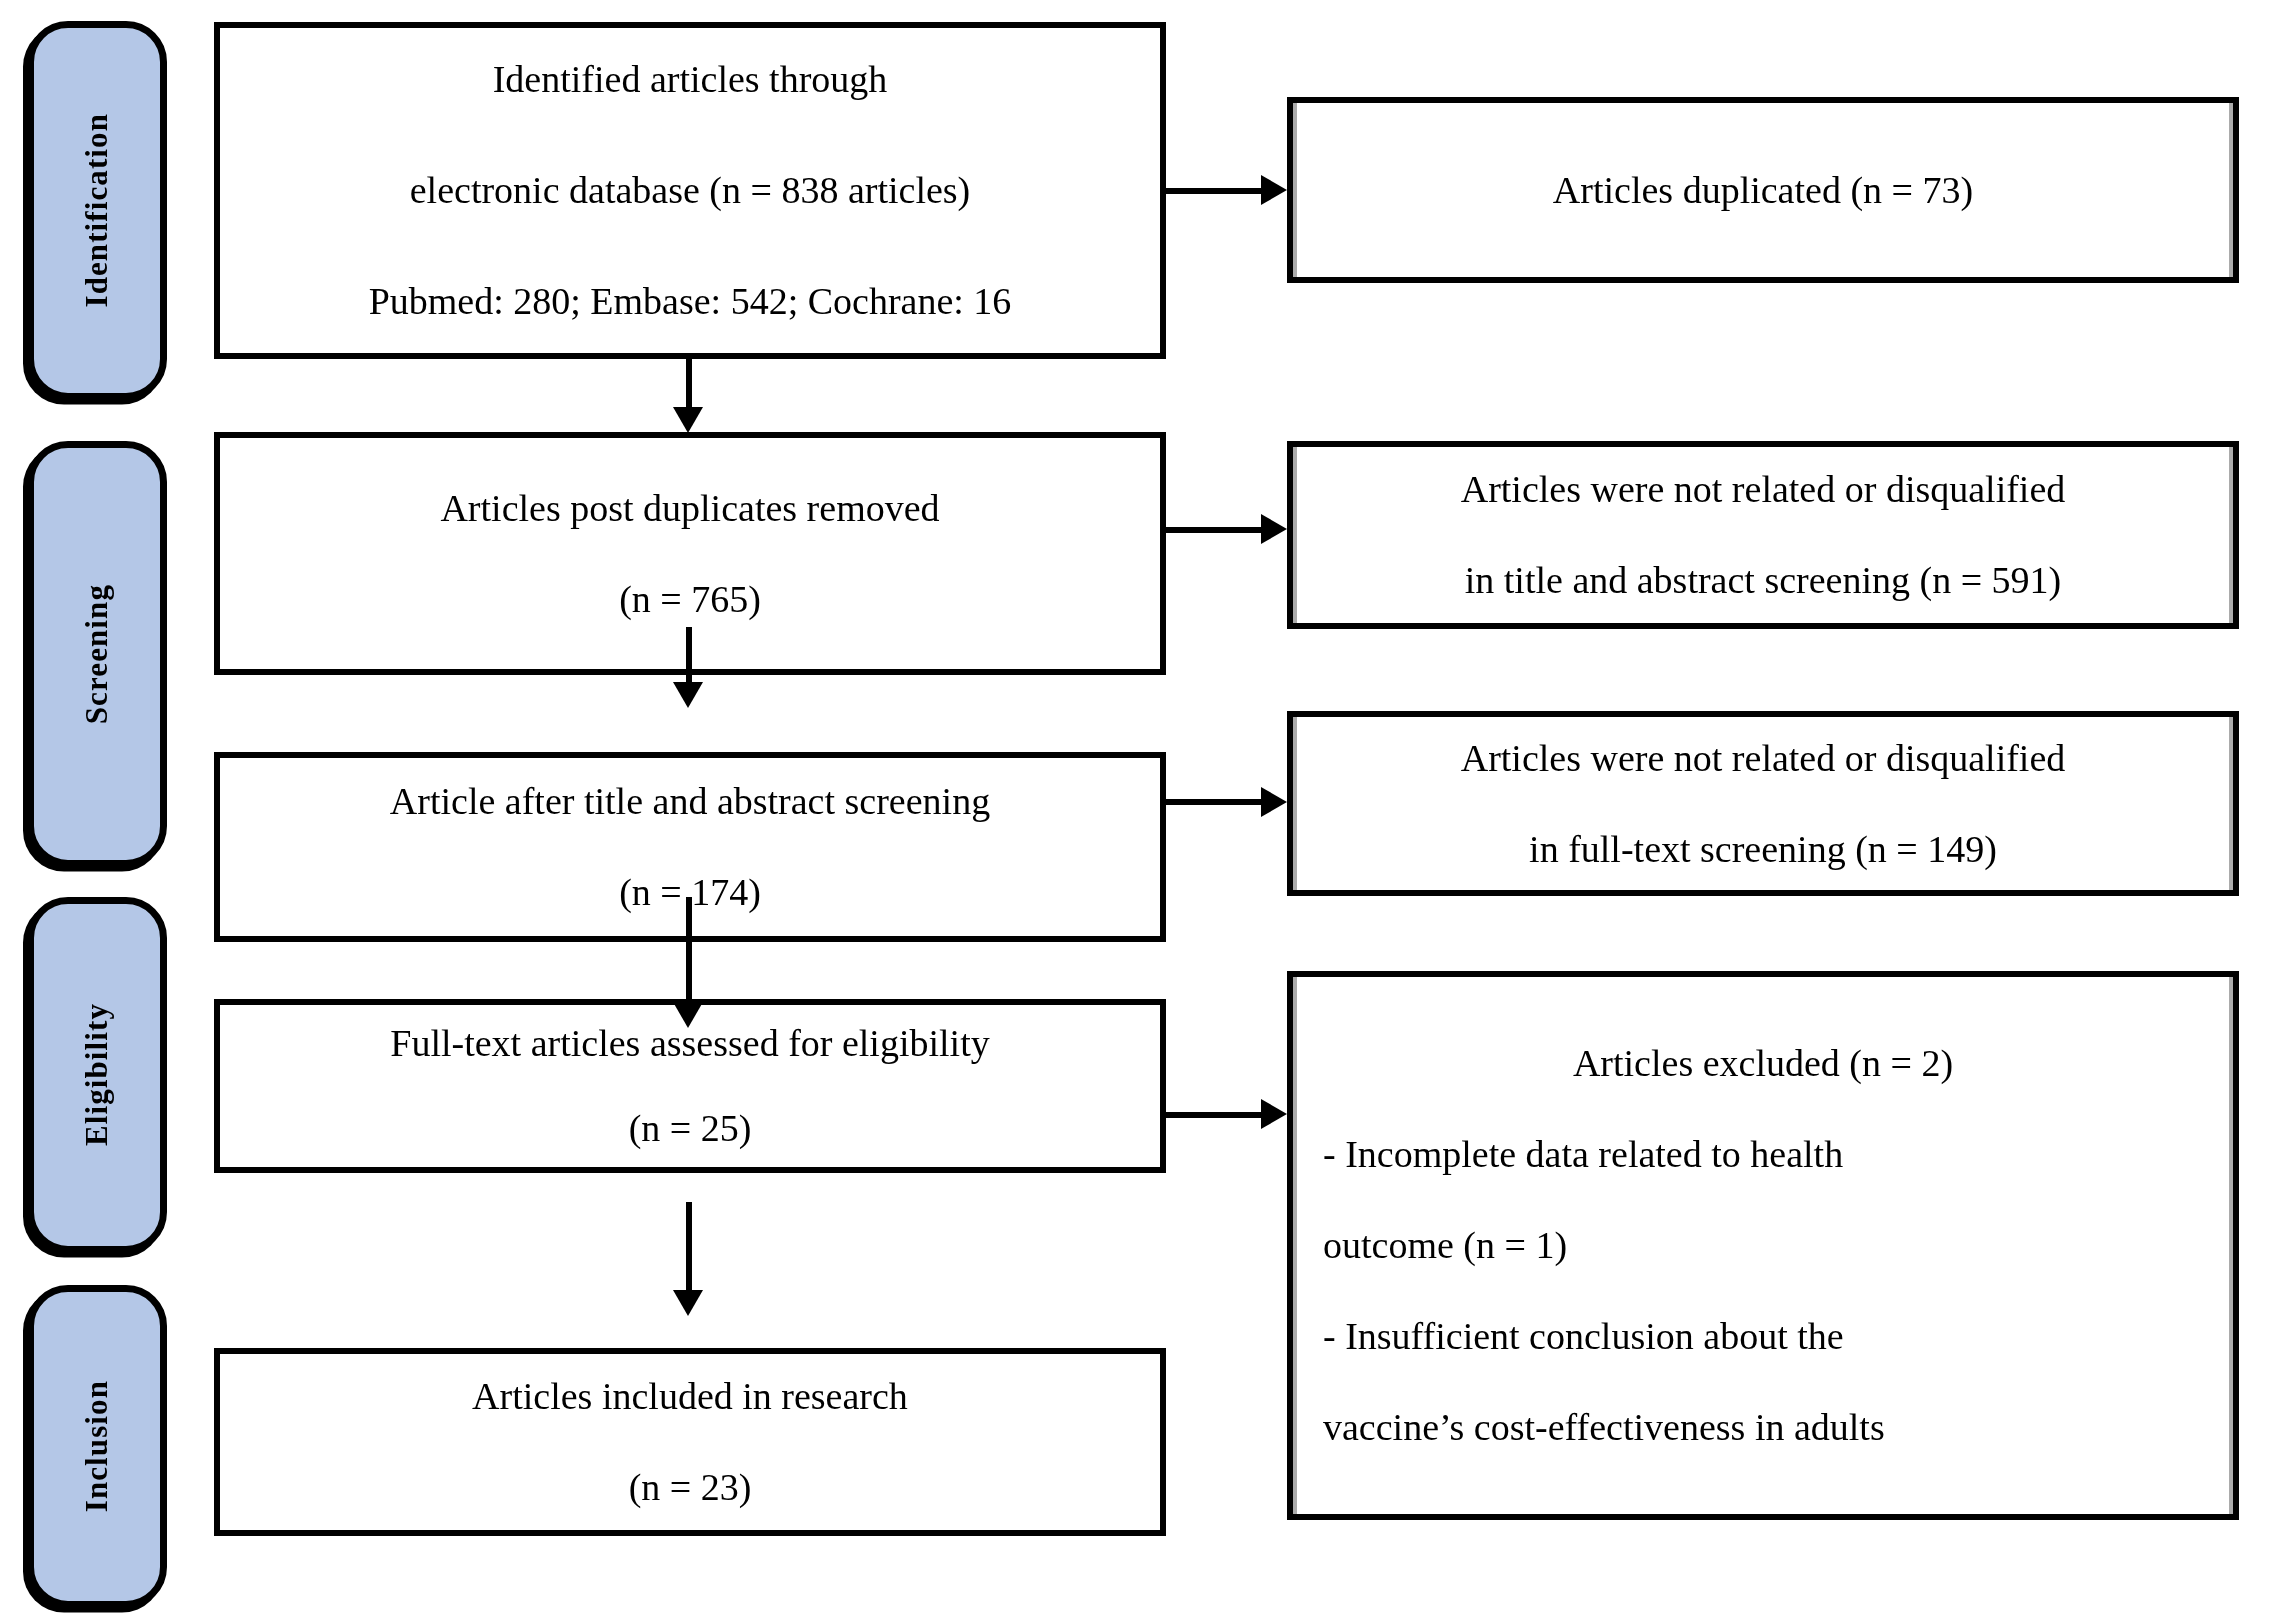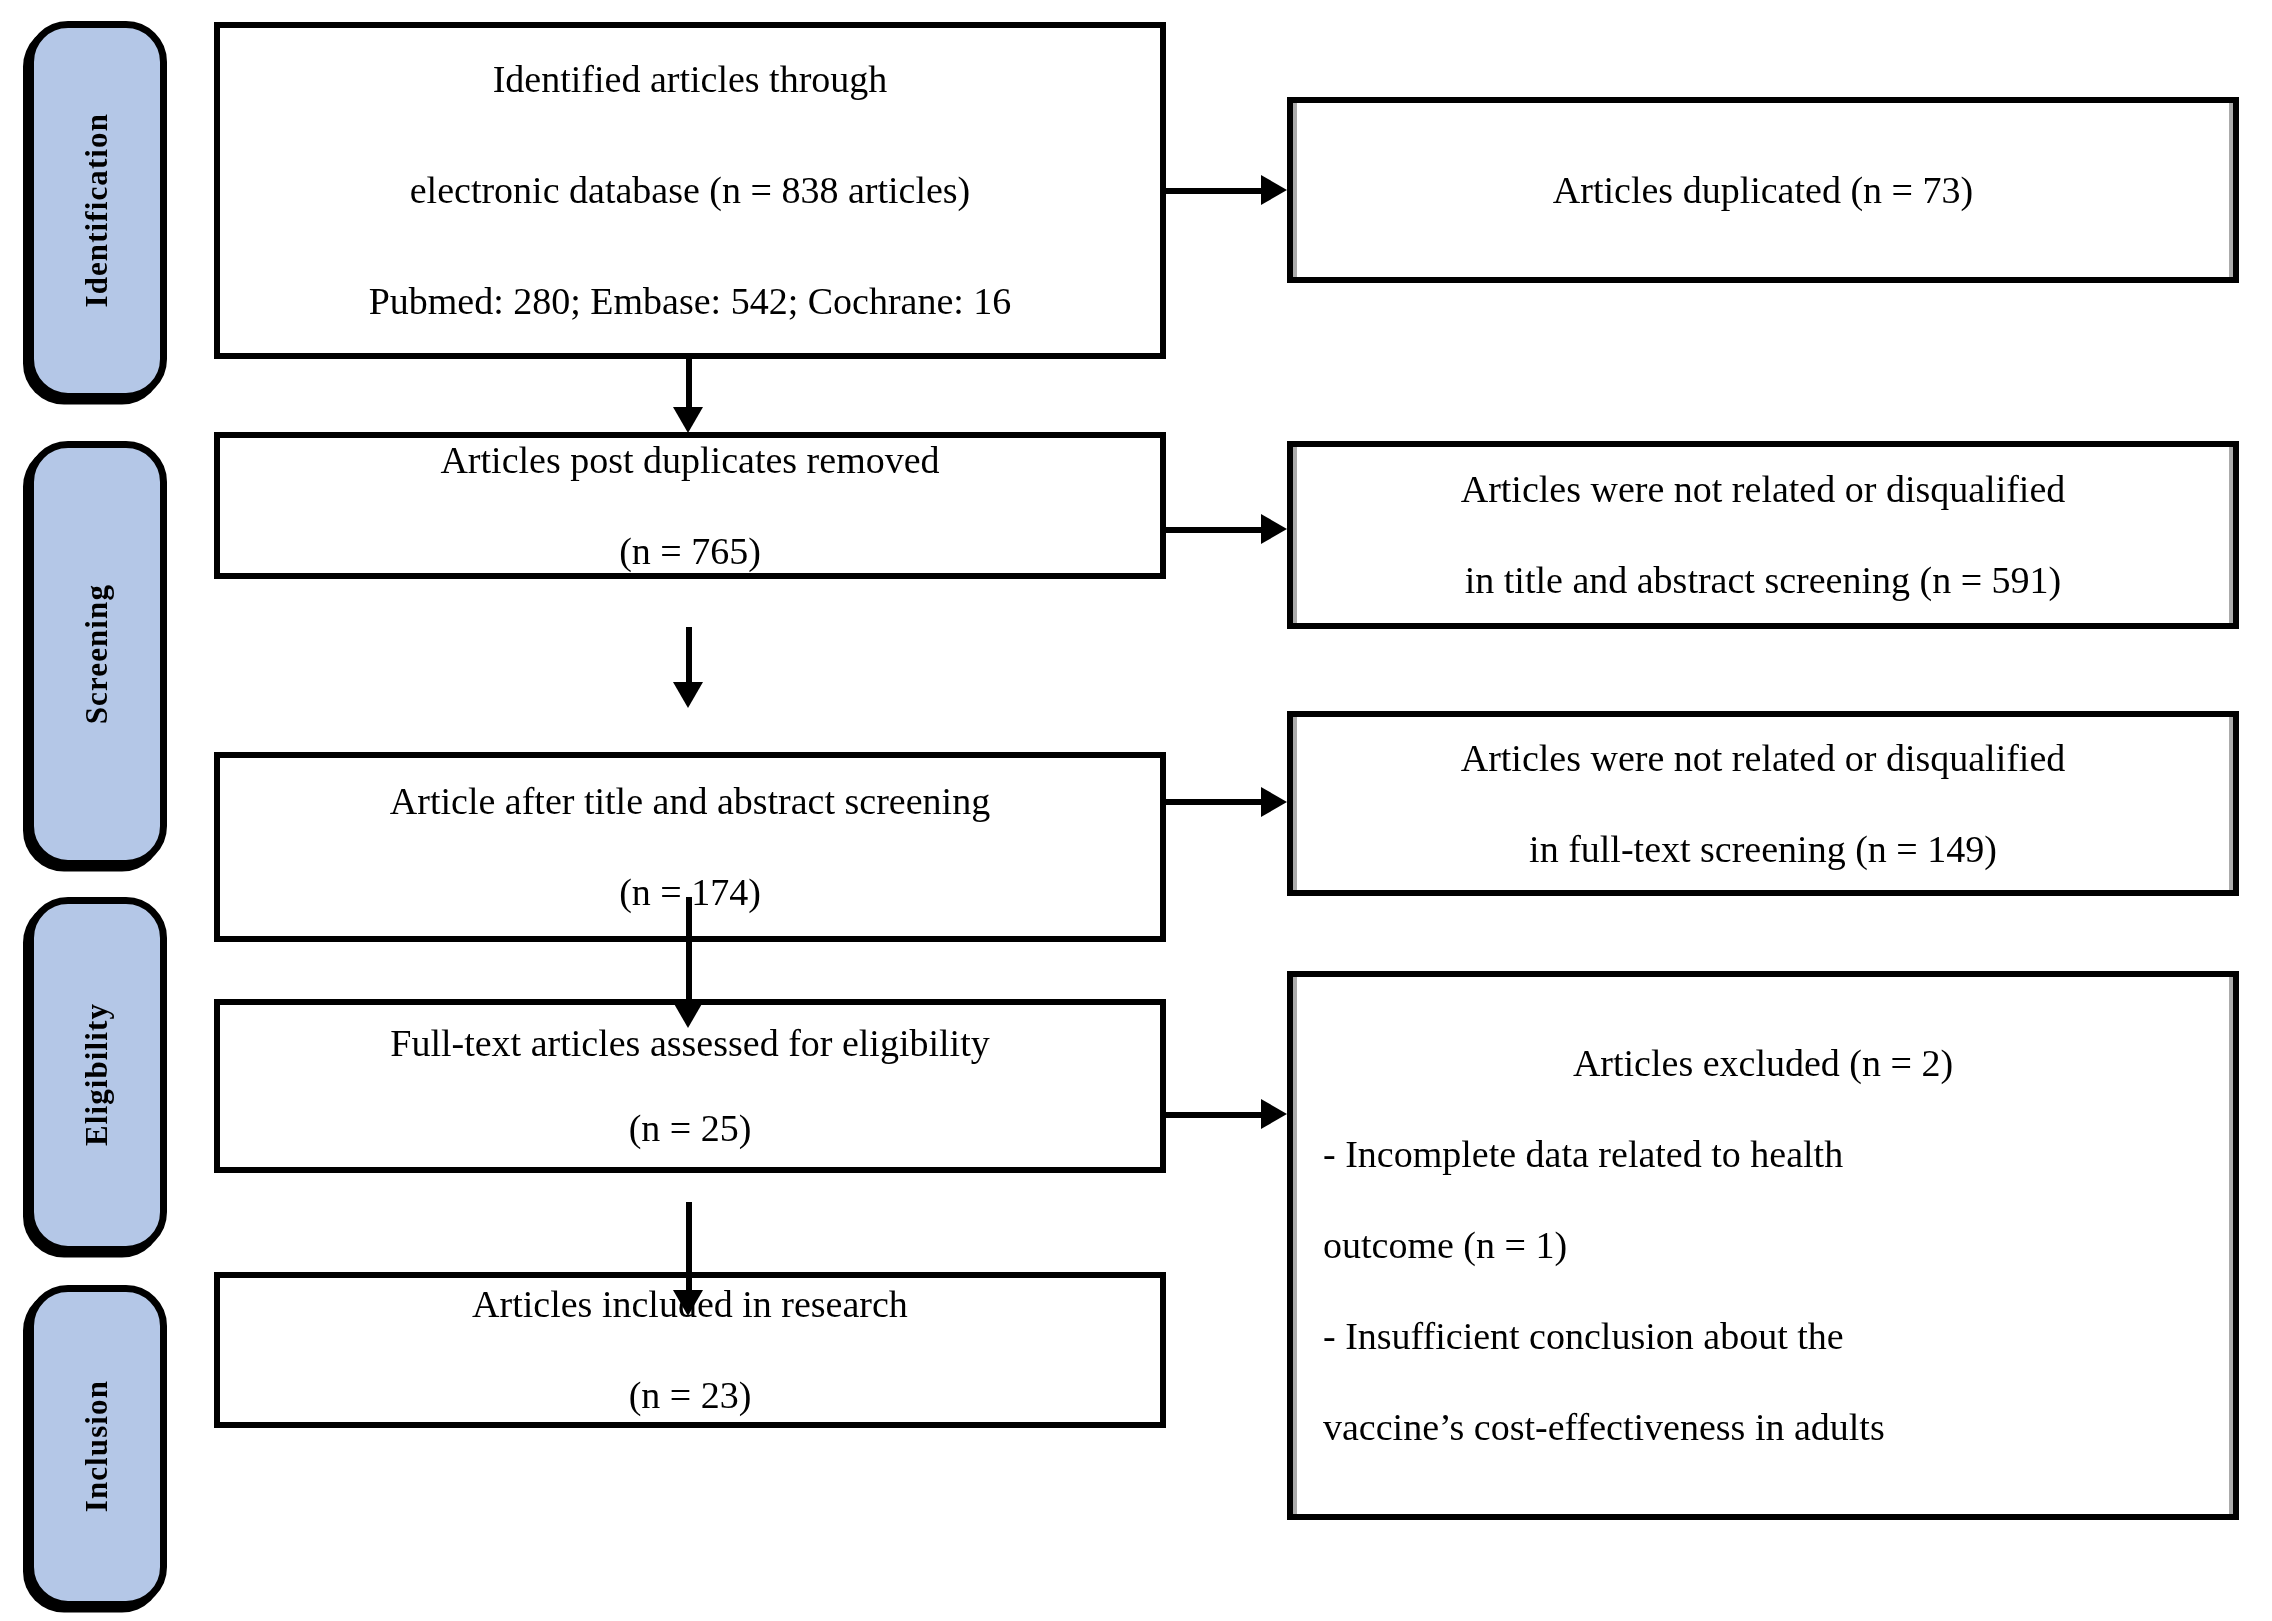--- a/index.html
+++ b/index.html
@@ -56,27 +56,27 @@
     font-size: 38px;
     text-align: center;
   }
   .fbox .line { white-space: nowrap; }
 
   .main-col  { left: 214px;  width: 952px; }
   .side-col  { left: 1287px; width: 952px; box-shadow: inset 4px 0 0 #ababab, inset -4px 0 0 #ababab; }
 
   #main-box-1 { top: 22px;   height: 337px; }
   #main-box-1 .line { line-height: 111px; }
-  #main-box-2 { top: 432px;  height: 147px; }
+  #main-box-2 { top: 432px;  height: 243px; }
   #main-box-2 .line { line-height: 91px; }
   #main-box-3 { top: 752px; height: 190px; }
   #main-box-3 .line { line-height: 91px; }
   #main-box-4 { top: 999px; height: 174px; }
   #main-box-4 .line { line-height: 85px; }
-  #main-box-5 { top: 1272px; height: 156px; }
+  #main-box-5 { top: 1348px; height: 188px; }
   #main-box-5 .line { line-height: 91px; }
 
   #side-box-1 { top: 97px;  height: 186px; }
   #side-box-1 .line { line-height: 85px; }
   #side-box-2 { top: 441px;  height: 188px; }
   #side-box-2 .line { line-height: 91px; }
   #side-box-3 { top: 711px; height: 185px; }
   #side-box-3 .line { line-height: 91px; }
   #side-box-4 {
     top: 971px; height: 549px;

